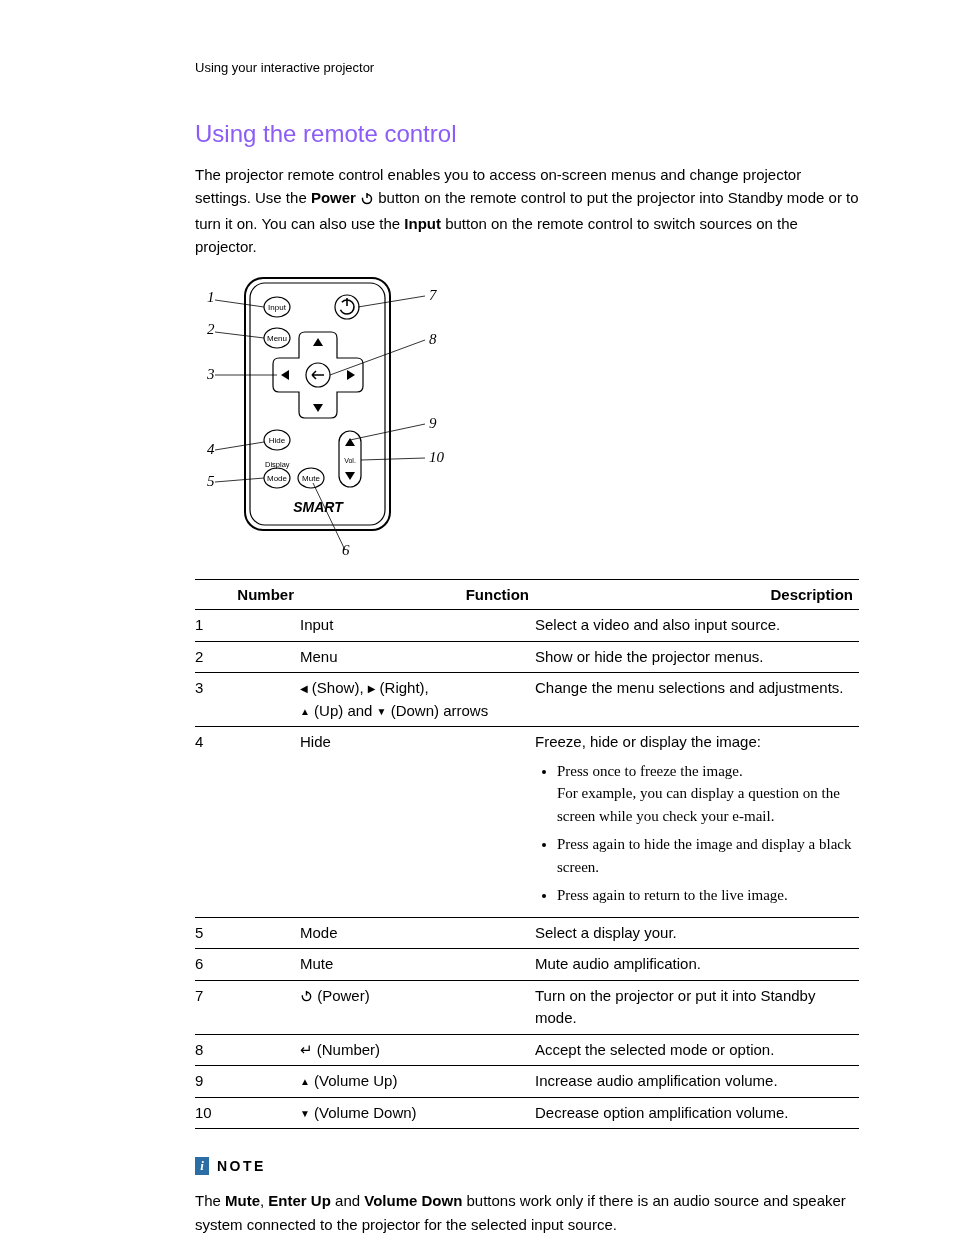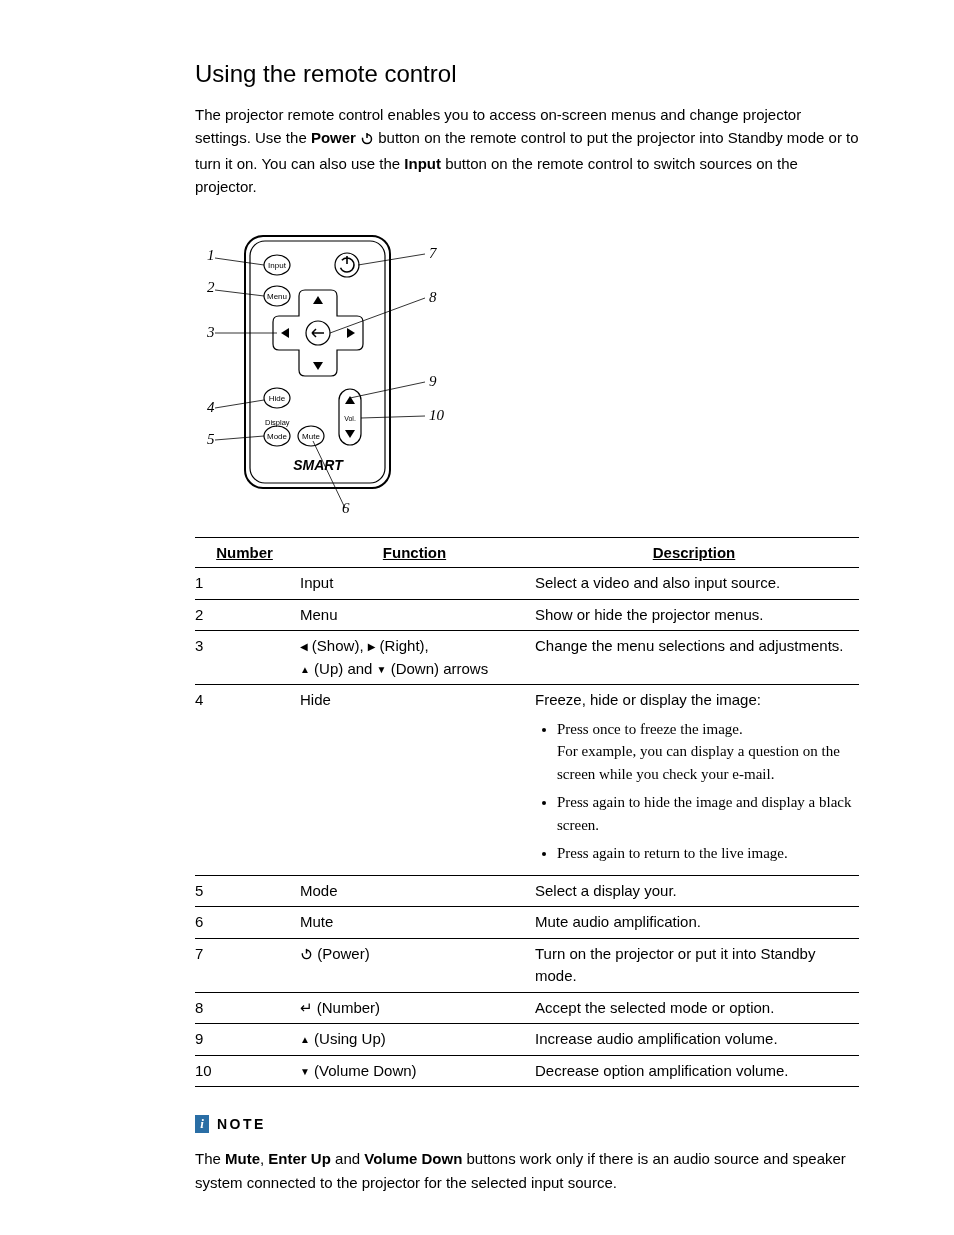--- a/index.html
+++ b/index.html
@@ -19,53 +19,52 @@
     font-weight: bold;
     font-size: 12px;
     letter-spacing: 3px;
     margin-bottom: 6px;
   }
   .chapter-sub {
     font-size: 13px;
     margin-bottom: 45px;
   }
   h2.section-title {
-    color: #000000;
+    color: #8b5cf6;
     font-weight: normal;
     font-size: 24px;
     margin: 0 0 8px 0;
   }
   .intro-para {
     line-height: 1.55;
-    margin-bottom: 32px;
+    margin-bottom: 14px;
   }
   .intro-para b { font-weight: bold; }
   .power-icon-inline {
     display: inline-block;
     vertical-align: -2px;
   }
   .remote-diagram {
     width: 250px;
     height: 285px;
     position: relative;
     margin-bottom: 22px;
   }
   table.ref {
     border-collapse: collapse;
     width: 100%;
     font-size: 15px;
   }
   table.ref th {
-    text-align: center;
+    text-align: right;
     font-weight: bold;
     border-top: 1.5px solid #000;
     border-bottom: 1.5px solid #000;
     padding: 6px 6px 6px 0;
     vertical-align: top;
-    text-decoration: underline;
   }
   table.ref td {
     border-top: 1px solid #000;
     padding: 4px 6px 4px 0;
     vertical-align: top;
     line-height: 1.5;
   }
   table.ref tr:last-child td { border-bottom: 1.5px solid #000; }
   table.ref ul {
     margin: 6px 0 0 0;
@@ -106,20 +105,21 @@
   .rbtn { fill:#fff; stroke:#000; stroke-width:1.2; }
   .rtxt { font-family: Arial; font-size:8px; }
   .rcall { font-family: "Times New Roman", serif; font-style: italic; font-size:15px; }
   .rline { stroke:#000; stroke-width:0.8; fill:none; }
 </style>
 </head>
 <body>
 
 <div class="page">
 
+  <div class="chapter-sub">Using your interactive projector</div>
 
   <h2 class="section-title">Using the remote control</h2>
 
   <p class="intro-para">
     <span>The projector remote control enables you to access on-screen menus and change projector settings. Use the </span><b>Power</b>
     <span class="power-icon-inline">
       <svg width="14" height="14" viewBox="0 0 14 14">
           <circle cx="7" cy="8" r="4.5" fill="none" stroke="#000" stroke-width="1.5" stroke-dasharray="22 6" transform="rotate(-90 7 8)"></circle>
           <line x1="7" y1="2" x2="7" y2="7" stroke="#000" stroke-width="1.5"></line>
         </svg>
@@ -263,21 +263,21 @@
       <tr>
         <td>8</td>
         <td>
           <span class="enter-arrow">↵</span><span> (Number)</span>
         </td>
         <td>Accept the selected mode or option.</td>
       </tr>
       <tr>
         <td>9</td>
         <td>
-          <span class="tri">▲</span><span> (Using Up)</span>
+          <span class="tri">▲</span><span> (Volume Up)</span>
         </td>
         <td>Increase audio amplification volume.</td>
       </tr>
       <tr>
         <td>10</td>
         <td>
           <span class="tri">▼</span><span> (Volume Down)</span>
         </td>
         <td>Decrease option amplification volume.</td>
       </tr>

